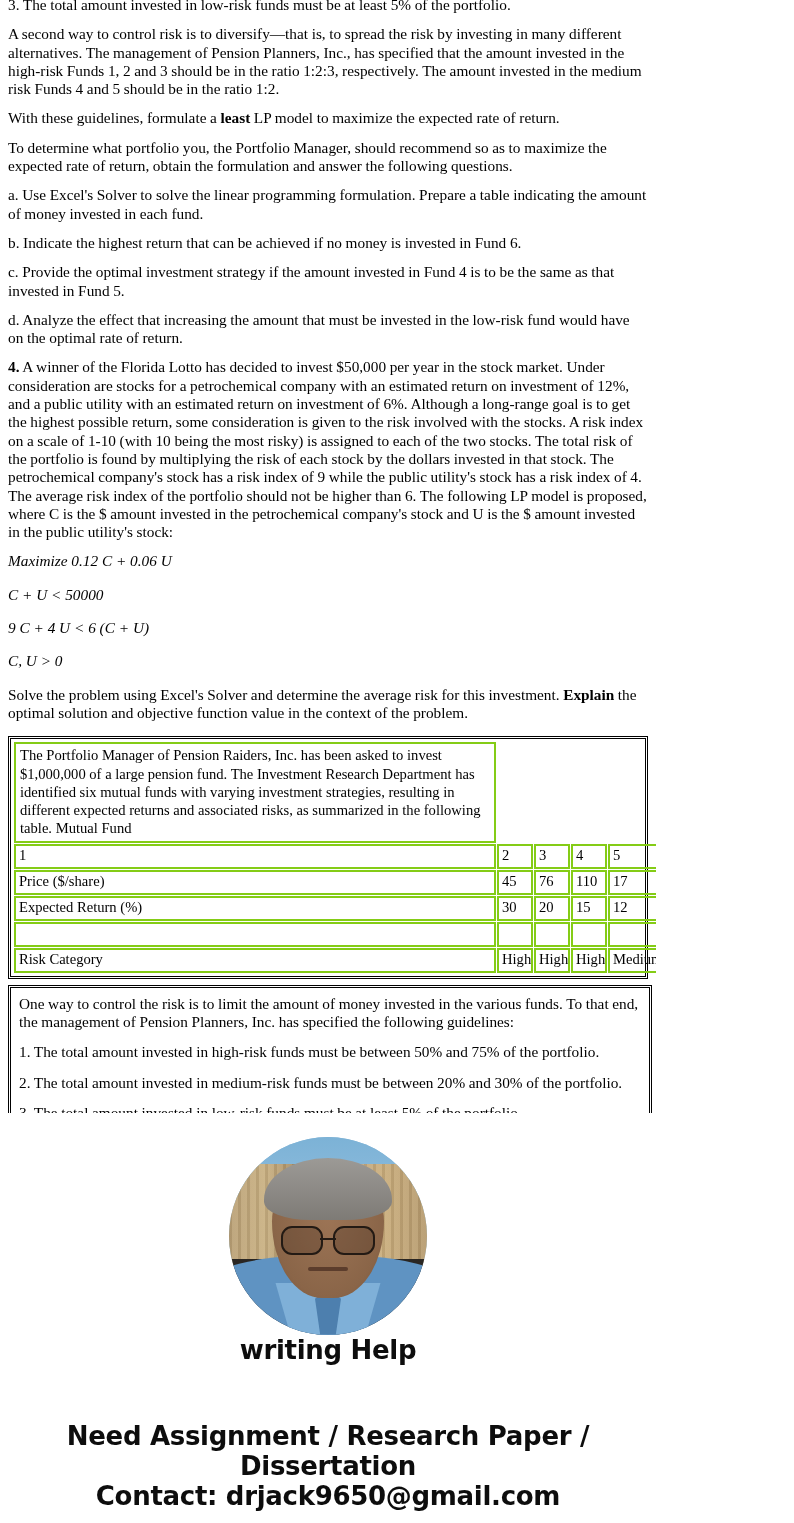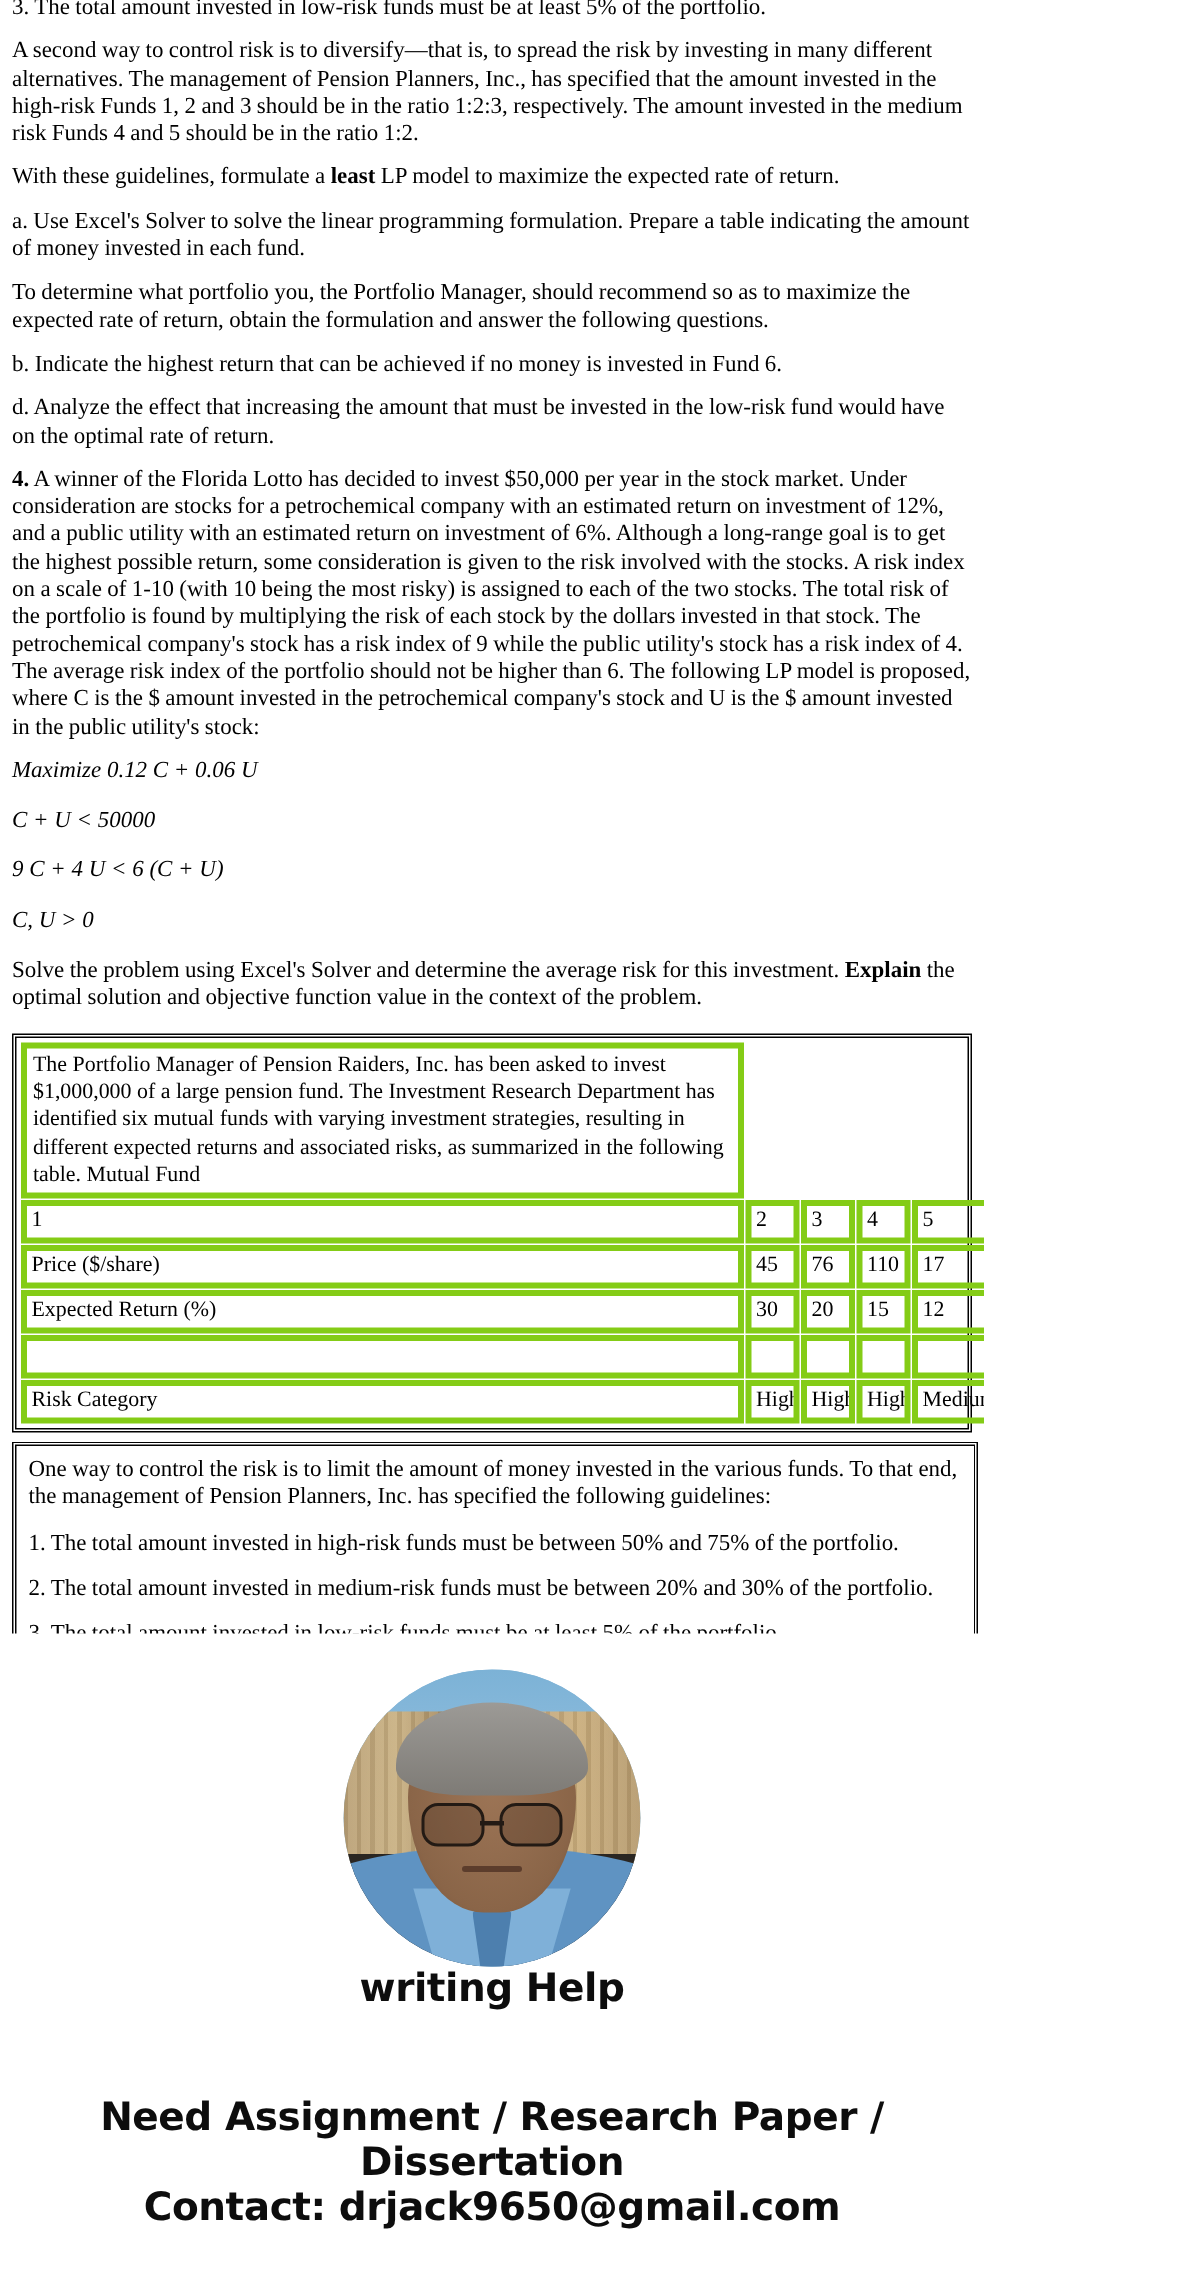--- a/index.html
+++ b/index.html
@@ -52,21 +52,21 @@
   }
   table.fundtbl {
     border-collapse: separate;
     border-spacing: 1px;
     width: 100%;
     table-layout: fixed;
     font-size: 14.6px;
     line-height: 17.6px;
   }
   table.fundtbl td {
-    border: 4px solid #84cc16;
+    border: 2px solid #84cc16;
     padding: 1px 3px 2px 3px;
     vertical-align: top;
     height: 18px;
     overflow: hidden;
     white-space: nowrap;
   }
   table.fundtbl td.intro {
     white-space: normal;
     line-height: 18.3px;
     padding: 2px 3px 3px 4px;
@@ -201,24 +201,25 @@
 <div class="page">
 
   <div class="prose">
 
     <p class="para clipped-top">3. The total amount invested in low-risk funds must be at least 5% of the portfolio.</p>
 
     <p class="para">A second way to control risk is to diversify—that is, to spread the risk by investing in many different alternatives. The management of Pension Planners, Inc., has specified that the amount invested in the high-risk Funds 1, 2 and 3 should be in the ratio 1:2:3, respectively. The amount invested in the medium risk Funds 4 and 5 should be in the ratio 1:2.</p>
 
     <p class="para"><span>With these guidelines, formulate a </span><b>least</b><span> LP model to maximize the expected rate of return.</span></p>
 
+    <p class="para">To determine what portfolio you, the Portfolio Manager, should recommend so as to maximize the expected rate of return, obtain the formulation and answer the following questions.</p>
+
     <p class="para">a. Use Excel's Solver to solve the linear programming formulation. Prepare a table indicating the amount of money invested in each fund.</p>
-
-    <p class="para">To determine what portfolio you, the Portfolio Manager, should recommend so as to maximize the expected rate of return, obtain the formulation and answer the following questions.</p>
     <p class="para">b. Indicate the highest return that can be achieved if no money is invested in Fund 6.</p>
+    <p class="para">c. Provide the optimal investment strategy if the amount invested in Fund 4 is to be the same as that invested in Fund 5.</p>
     <p class="para">d. Analyze the effect that increasing the amount that must be invested in the low-risk fund would have on the optimal rate of return.</p>
 
     <p class="para"><b>4.</b><span> A winner of the Florida Lotto has decided to invest $50,000 per year in the stock market. Under consideration are stocks for a petrochemical company with an estimated return on investment of 12%, and a public utility with an estimated return on investment of 6%. Although a long-range goal is to get the highest possible return, some consideration is given to the risk involved with the stocks. A risk index on a scale of 1-10 (with 10 being the most risky) is assigned to each of the two stocks. The total risk of the portfolio is found by multiplying the risk of each stock by the dollars invested in that stock. The petrochemical company's stock has a risk index of 9 while the public utility's stock has a risk index of 4. The average risk index of the portfolio should not be higher than 6. The following LP model is proposed, where C is the $ amount invested in the petrochemical company's stock and U is the $ amount invested in the public utility's stock:</span></p>
 
     <p class="eq">Maximize 0.12 C + 0.06 U</p>
     <p class="eq">C + U &lt; 50000</p>
     <p class="eq">9 C + 4 U &lt; 6 (C + U)</p>
     <p class="eq">C, U &gt; 0</p>
 
     <p class="para"><span>Solve the problem using Excel's Solver and determine the average risk for this investment. </span><b>Explain</b><span> the optimal solution and objective function value in the context of the problem.</span></p>

